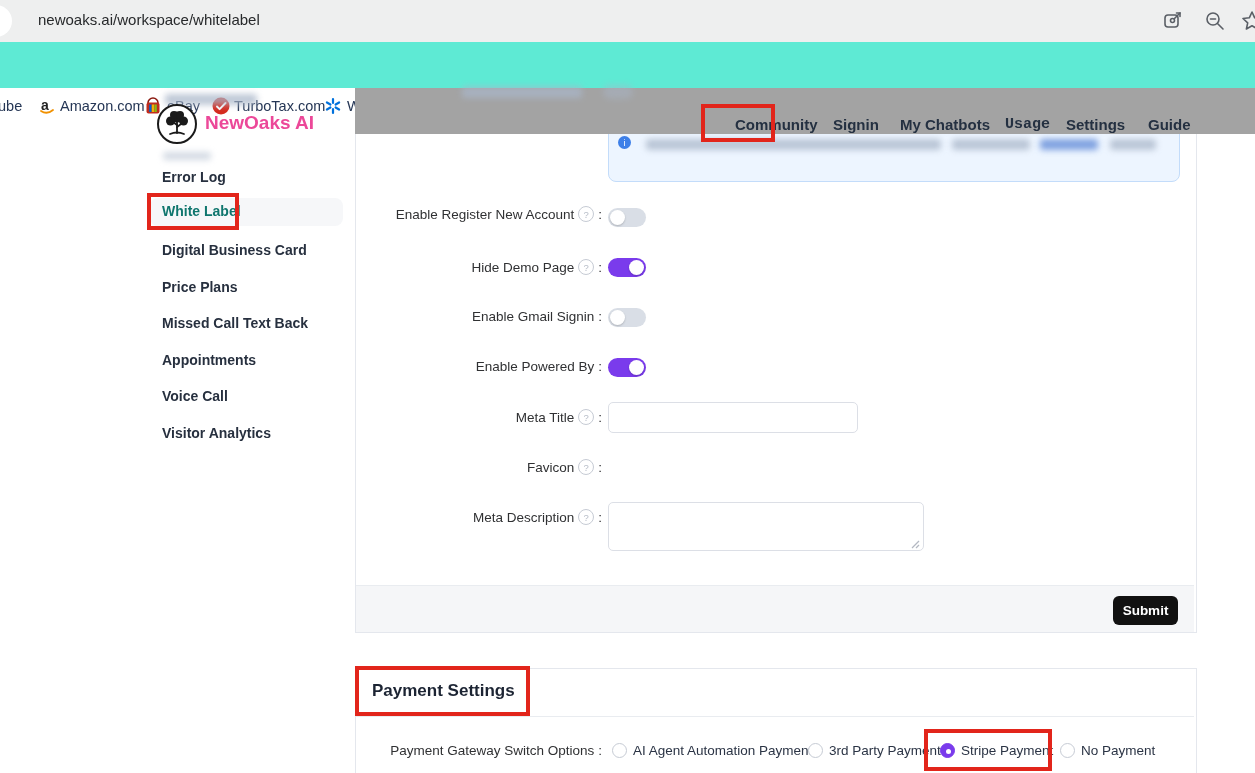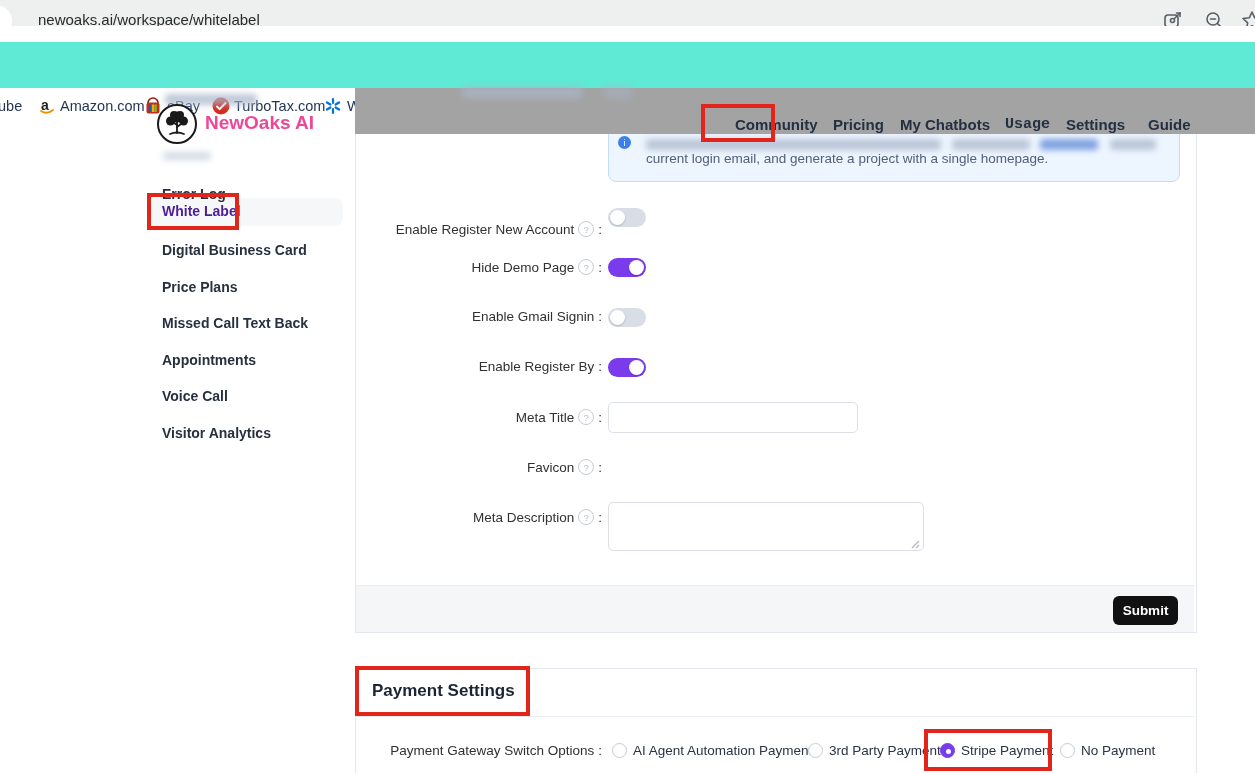--- a/index.html
+++ b/index.html
@@ -1,32 +1,32 @@
 <!DOCTYPE html>
 <html><head>
 <meta charset="utf-8">
 <style>
   html,body{margin:0;padding:0;}
   body{font-family:"Liberation Sans", sans-serif; background:#fff;}
   #app{position:relative;width:1255px;height:773px;overflow:hidden;background:#fff;}
   .abs{position:absolute;}
 
   
-  .toolbar{left:0;top:0;width:1255px;height:26px;background:#eeefef;overflow:hidden;}
+  .toolbar{left:0;top:0;width:1255px;height:42px;background:#eeefef;overflow:hidden;}
   .url-pill{left:-20px;top:5px;width:32px;height:32px;background:#fff;border-radius:16px;}
   .url-text{left:38px;top:11px;font-size:15px;color:#27292b;}
   .chrome-ic{top:9px;width:24px;height:24px;color:#5a5f66;}
   .bookmarks{left:0;top:42px;width:1255px;height:46px;background:#5eead4;}
   .bm-label{top:56px;font-size:14.5px;color:#253655;}
   .bm-ic{top:55px;width:18px;height:18px;}
 
   
   .brand-text{left:205px;top:112px;font-size:19px;font-weight:700;color:#ec4899;}
   .side-item{left:162px;font-size:14px;font-weight:600;color:#27303f;cursor:pointer;}
-  .side-item.active{color:#4c1d95;}
+  .side-item.active{color:#0f766e;}
   .side-hl{left:150px;top:198px;width:193px;height:28px;background:#f6f7f9;border-radius:8px;}
 
   
   .redbox{border:4px solid #e2251b;z-index:60;}
 
   
   .navbg{left:355px;top:88px;width:900px;height:46px;background:#a3a3a3;z-index:5;}
   .nav-item{top:28px;font-size:15px;font-weight:600;color:#243041;cursor:pointer;}
 
   
@@ -176,40 +176,39 @@
           <path d="M14 31 q7 -3 14 0"></path>
       </g>
     </svg>
   </span>
   <div class="abs brand-text">NewOaks AI</div>
   <div class="abs blurchip" style="left:163px;top:152px;width:48px;height:8px;opacity:.5;"></div>
 
   <div class="abs side-hl"></div>
   <div class="abs redbox" style="left:147px;top:193px;width:84px;height:29px;"></div>
 
-  <div class="abs side-item" style="top:169px;margin-top:17px;">Error Log</div>
+  <div class="abs side-item" style="top:169px;">Error Log</div>
   <div class="abs side-item active" style="top:203px;">White Label</div>
   <div class="abs side-item" style="top:242px;">Digital Business Card</div>
   <div class="abs side-item" style="top:279px;">Price Plans</div>
   <div class="abs side-item" style="top:315px;">Missed Call Text Back</div>
   <div class="abs side-item" style="top:352px;">Appointments</div>
   <div class="abs side-item" style="top:388px;">Voice Call</div>
   <div class="abs side-item" style="top:425px;">Visitor Analytics</div>
 
   <div class="abs card" style="left:355px;top:118px;width:840px;height:514px;border-top:none;"></div>
 
   <div class="abs infobox"></div>
   <div class="abs info-dot">i</div>
   <div class="abs blurchip" style="left:646px;top:139px;width:295px;height:11px;z-index:3;"></div>
   <div class="abs blurchip" style="left:952px;top:139px;width:78px;height:11px;z-index:3;"></div>
   <div class="abs blurchip blurblue" style="left:1040px;top:139px;width:58px;height:11px;z-index:3;"></div>
   <div class="abs blurchip" style="left:1110px;top:139px;width:46px;height:11px;z-index:3;"></div>
-  <div class="abs info-line">current login email, and generate a project with a single homepage.</div>
-
-  <div class="abs flabel" style="top:221px;">
+
+  <div class="abs flabel" style="top:206px;">
     <span>Enable Register New Account</span>
     <span class="help">?</span>
     <span>:</span>
   </div>
   <div class="abs toggle" style="top:208px;">
       <div class="knob"></div>
     </div>
 
   <div class="abs flabel" style="top:259px;">
     <span>Hide Demo Page</span>
@@ -222,21 +221,21 @@
 
   <div class="abs flabel" style="top:309px;">
     <span>Enable Gmail Signin</span>
     <span>:</span>
   </div>
   <div class="abs toggle" style="top:308px;">
       <div class="knob"></div>
     </div>
 
   <div class="abs flabel" style="top:359px;">
-    <span>Enable Register By</span>
+    <span>Enable Powered By</span>
     <span>:</span>
   </div>
   <div class="abs toggle on" style="top:358px;">
       <div class="knob"></div>
     </div>
 
   <div class="abs flabel" style="top:409px;">
     <span>Meta Title</span>
     <span class="help">?</span>
     <span>:</span>
@@ -285,21 +284,21 @@
   <div class="abs rlabel" style="left:961px;">Stripe Payment</div>
   <div class="abs redbox" style="left:924px;top:729px;width:120px;height:34px;"></div>
 
   <div class="abs radio" style="left:1060px;"></div>
   <div class="abs rlabel" style="left:1081px;text-align:right;">No Payment</div>
 
   <div class="abs navbg">
     <div class="abs blurchip" style="left:107px;top:-1px;width:120px;height:11px;"></div>
     <div class="abs blurchip" style="left:248px;top:-3px;width:30px;height:14px;border-radius:8px;opacity:.45;"></div>
     <div class="abs nav-item" style="left:380px;">Community</div>
-    <div class="abs nav-item" style="left:478px;">Pricing</div>
+    <div class="abs nav-item" style="left:478px;">Signin</div>
     <div class="abs nav-item" style="left:545px;">My Chatbots</div>
     <div class="abs nav-item" style="left:650px;font-family:Liberation Mono, monospace;">Usage</div>
     <div class="abs nav-item" style="left:711px;">Settings</div>
     <div class="abs nav-item" style="left:793px;">Guide</div>
 
   </div>
 
   <div class="abs redbox" style="left:701px;top:104px;width:66px;height:30px;"></div>
 
 </div>

